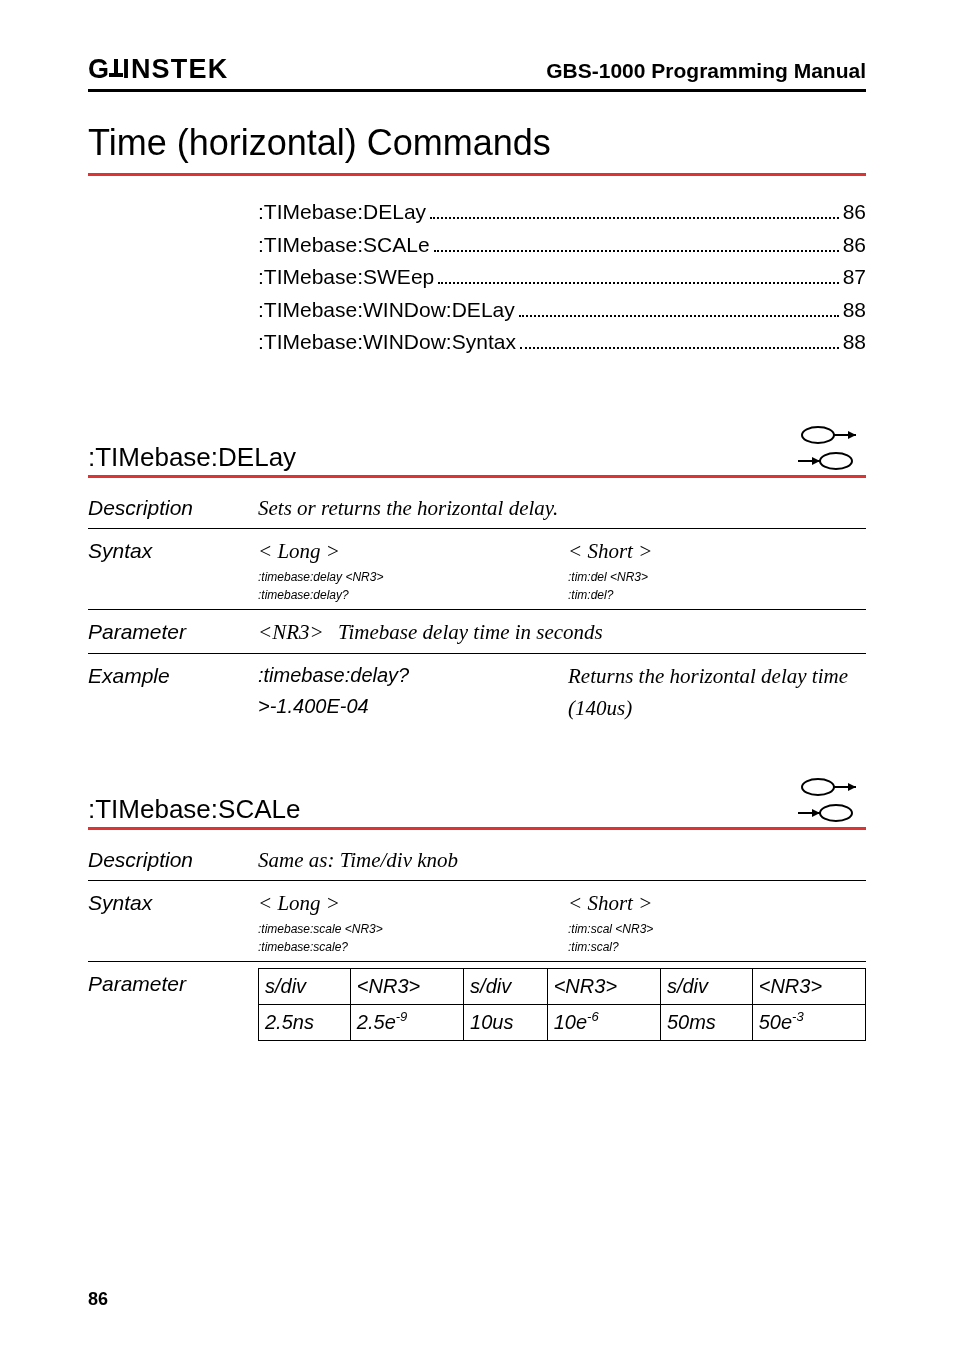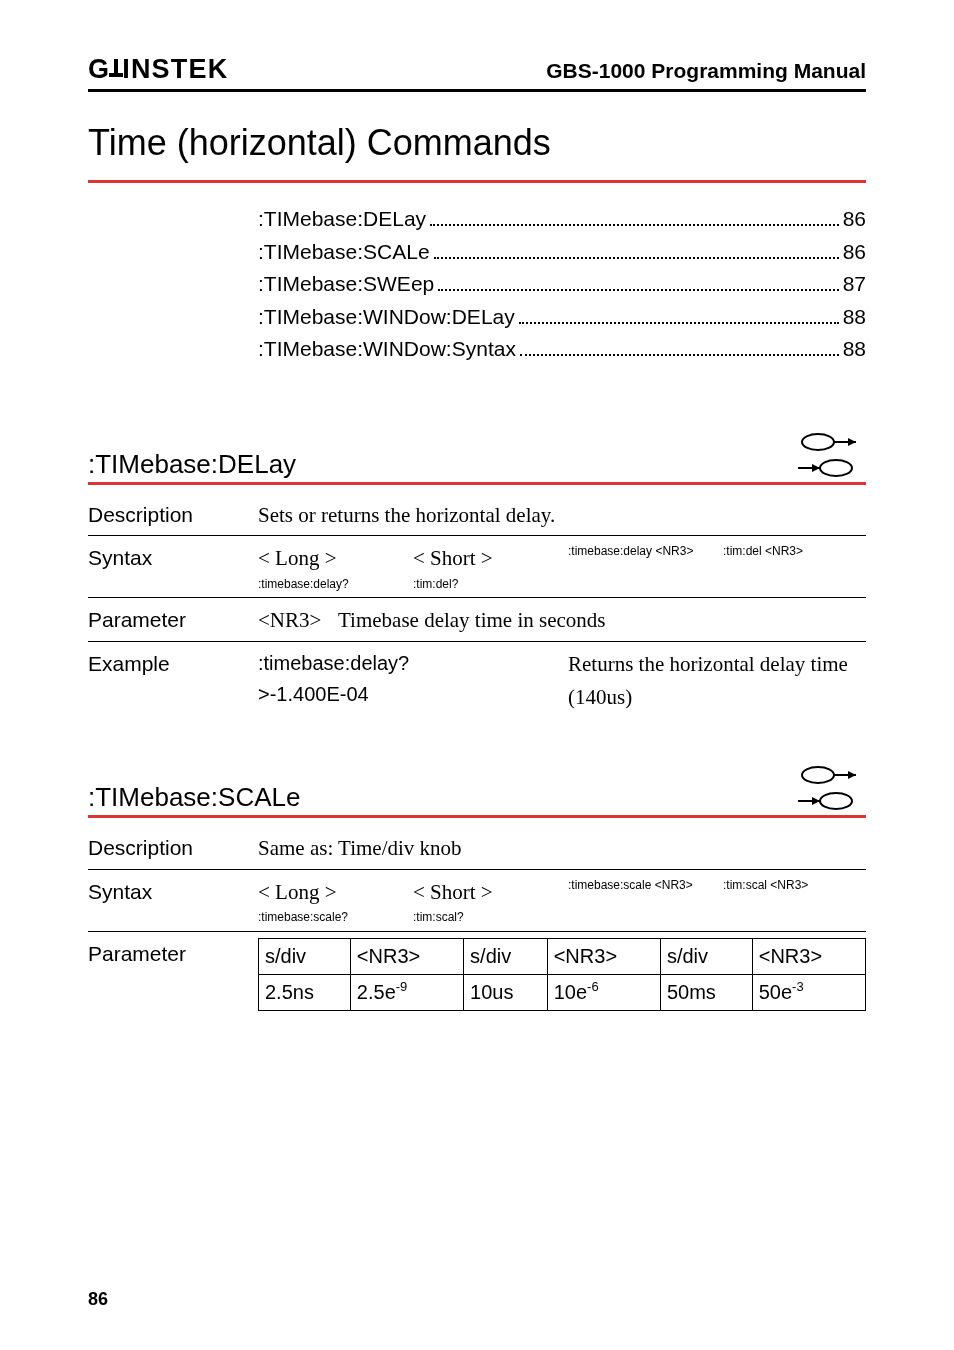--- a/index.html
+++ b/index.html
@@ -51,21 +51,21 @@
   .header-title {
     font-family: Liberation Sans, sans-serif;
     font-weight: 700;
     font-size: 21px;
   }
   h1.section {
     font-family: "Lucida Sans", "Segoe UI", sans-serif;
     font-weight: 400;
     font-size: 36px;
     border-bottom: 3px solid #d33;
-    padding-bottom: 16px;
+    padding-bottom: 9px;
     margin-bottom: 20px;
   }
   .toc {
     margin-left: 170px;
     font-family: "Lucida Sans", "Segoe UI", sans-serif;
     font-size: 21px;
     line-height: 1.55;
     margin-bottom: 66px;
   }
   .toc-row {
@@ -89,34 +89,35 @@
   .cmd-heading h2 {
     font-family: "Lucida Sans", "Segoe UI", sans-serif;
     font-weight: 400;
     font-size: 26px;
   }
   .type-icon svg { display: block; }
   .row {
     display: flex;
     font-size: 21px;
     line-height: 1.55;
+    font-style: italic;
   }
   .row.rule { border-top: 1px solid #000; padding-top: 6px; margin-top: 4px; }
   .col-label {
     width: 170px;
     flex-shrink: 0;
     font-family: "Lucida Sans", "Segoe UI", sans-serif;
   }
   .col-body {
     flex: 1;
     font-family: "Palatino Linotype", Palatino, Georgia, serif;
   }
   .syntax-grid {
     display: grid;
-    grid-template-columns: 1fr 1fr 1fr 1fr;
+    grid-template-columns: 1fr 1fr;
     column-gap: 12px;
   }
   .syntax-grid .hdr { font-family: "Palatino Linotype", Georgia, serif; }
   .syntax-grid .cmd { font-family: "Lucida Sans", "Segoe UI", sans-serif; font-size: 12px; }
   .param-grid {
     display: grid;
     grid-template-columns: 80px 1fr;
   }
   .example-grid {
     display: grid;

